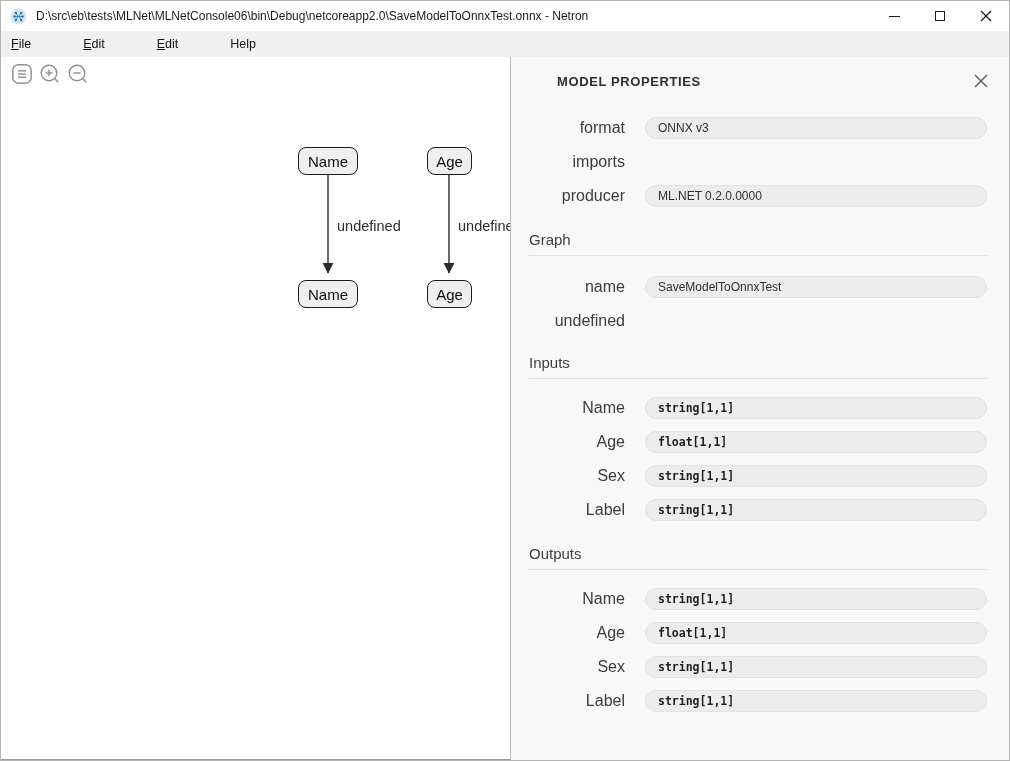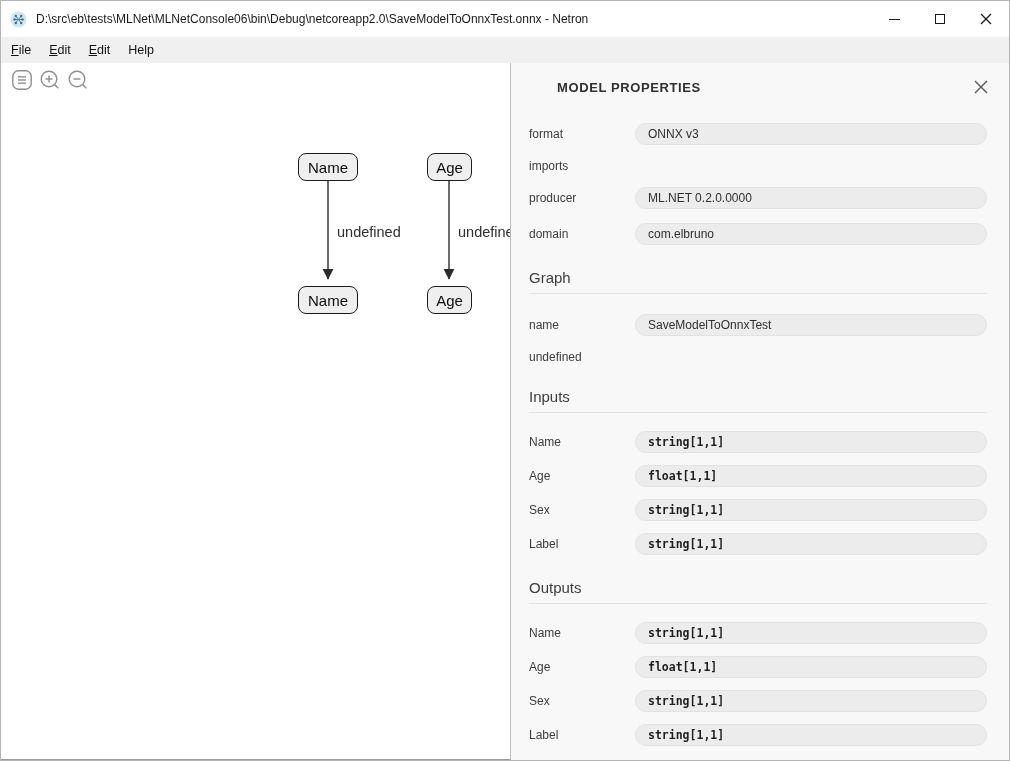--- a/index.html
+++ b/index.html
@@ -2,30 +2,30 @@
 <html><head>
 <meta charset="utf-8">
 <style>
   * { margin: 0; padding: 0; box-sizing: border-box; }
   html, body { width: 1010px; height: 761px; overflow: hidden; }
   body { font-family: "Liberation Sans", "DejaVu Sans", sans-serif; background: #fff; }
 
   .window { width: 1010px; height: 761px; border: 1px solid #b5b5b5; display: flex; flex-direction: column; background: #fff; }
 
   
-  .titlebar { height: 36px; background: #fff; display: flex; align-items: center; flex-shrink: 0; }
+  .titlebar { height: 30px; background: #fff; display: flex; align-items: center; flex-shrink: 0; }
   .app-icon { margin-left: 9px; width: 17px; height: 17px; flex-shrink: 0; }
   .title-text { margin-left: 9px; font-size: 12px; color: #1a1a1a; white-space: nowrap; overflow: hidden; }
   .tb-controls { margin-left: auto; display: flex; height: 100%; }
   .tb-btn { width: 46px; height: 100%; display: flex; align-items: center; justify-content: center; cursor: default; }
   .min-glyph { width: 11px; height: 0; border-top: 1px solid #1a1a1a; display: block; }
   .max-glyph { width: 10px; height: 10px; border: 1px solid #1a1a1a; display: block; }
 
   
-  .menubar { height: 26px; background: #f0f0f0; display: flex; align-items: center; padding-left: 1px; font-size: 12.5px; color: #111; flex-shrink: 0; }
+  .menubar { height: 26px; background: #f0f0f0; display: flex; align-items: center; padding-left: 1px; font-size: 12.5px; color: #111; flex-shrink: 0; gap: 34px; }
   .menu-item { display: inline-block; padding: 4px 9px; }
   .menu-item.accel::first-letter { text-decoration: underline; }
 
   
   .content { flex: 1; display: flex; min-height: 0; }
 
   
   .graph-panel { width: 510px; flex-shrink: 0; background: #fff; position: relative; overflow: hidden; border-right: 1px solid #bdbdbd; border-bottom: 1px solid #9c9c9c; }
   .graph-toolbar { position: absolute; top: 6px; left: 10px; display: flex; gap: 6px; z-index: 3; }
   .tool-btn { width: 22px; height: 22px; display: block; cursor: default; }
@@ -36,21 +36,21 @@
 
   
   .props-panel { flex: 1; background: #f8f8f8; padding: 0 22px 0 18px; overflow: hidden; }
   .props-header { display: flex; align-items: center; justify-content: space-between; margin-top: 16px; }
   .props-title { font-size: 13px; font-weight: 600; letter-spacing: 0.6px; color: #2f2f2f; padding-left: 28px; }
   .close-btn { width: 16px; height: 16px; display: block; cursor: default; margin-right: -2px; }
 
   .prop-row { display: flex; align-items: center; margin-top: 14px; }
   .prop-row.tight { margin-top: 12px; }
   .prop-row.first { margin-top: 28px; }
-  .prop-label { width: 96px; font-size: 12px; color: #3c3c3c; margin-right: 10px; flex-shrink: 0; }
+  .prop-label { width: 96px; text-align: right; font-size: 16px; color: #3c3c3c; margin-right: 20px; flex-shrink: 0; }
   .prop-value { flex: 1; height: 22px; background: #ececec; border: 1px solid #e2e2e2; border-radius: 12px; display: flex; align-items: center; padding: 0 12px; font-size: 12px; color: #2f2f2f; overflow: hidden; white-space: nowrap; }
   .prop-value .mono { font-family: "DejaVu Sans Mono", "Liberation Mono", monospace; font-weight: bold; font-size: 11.5px; color: #1e1e1e; }
   .prop-value .expander { margin-left: auto; color: #999; font-size: 13px; line-height: 1; }
 
   .section-heading { margin-top: 24px; padding-bottom: 7px; border-bottom: 1px solid #e2e2e2; font-size: 15px; font-weight: 500; color: #3d3d3d; }
 </style>
 </head>
 <body>
 
 <div class="window">
@@ -159,26 +159,20 @@
       </div>
       <div class="prop-row">
         <span class="prop-label">imports</span>
       </div>
       <div class="prop-row">
         <span class="prop-label">producer</span>
         <div class="prop-value">
             <span>ML.NET 0.2.0.0000</span>
           </div>
       </div>
-      <div class="prop-row">
-        <span class="prop-label">domain</span>
-        <div class="prop-value">
-            <span>com.elbruno</span>
-          </div>
-      </div>
 
       <div class="section-heading">Graph</div>
       <div class="prop-row" style="margin-top:20px;">
         <span class="prop-label">name</span>
         <div class="prop-value">
             <span>SaveModelToOnnxTest</span>
           </div>
       </div>
       <div class="prop-row">
         <span class="prop-label">undefined</span>

